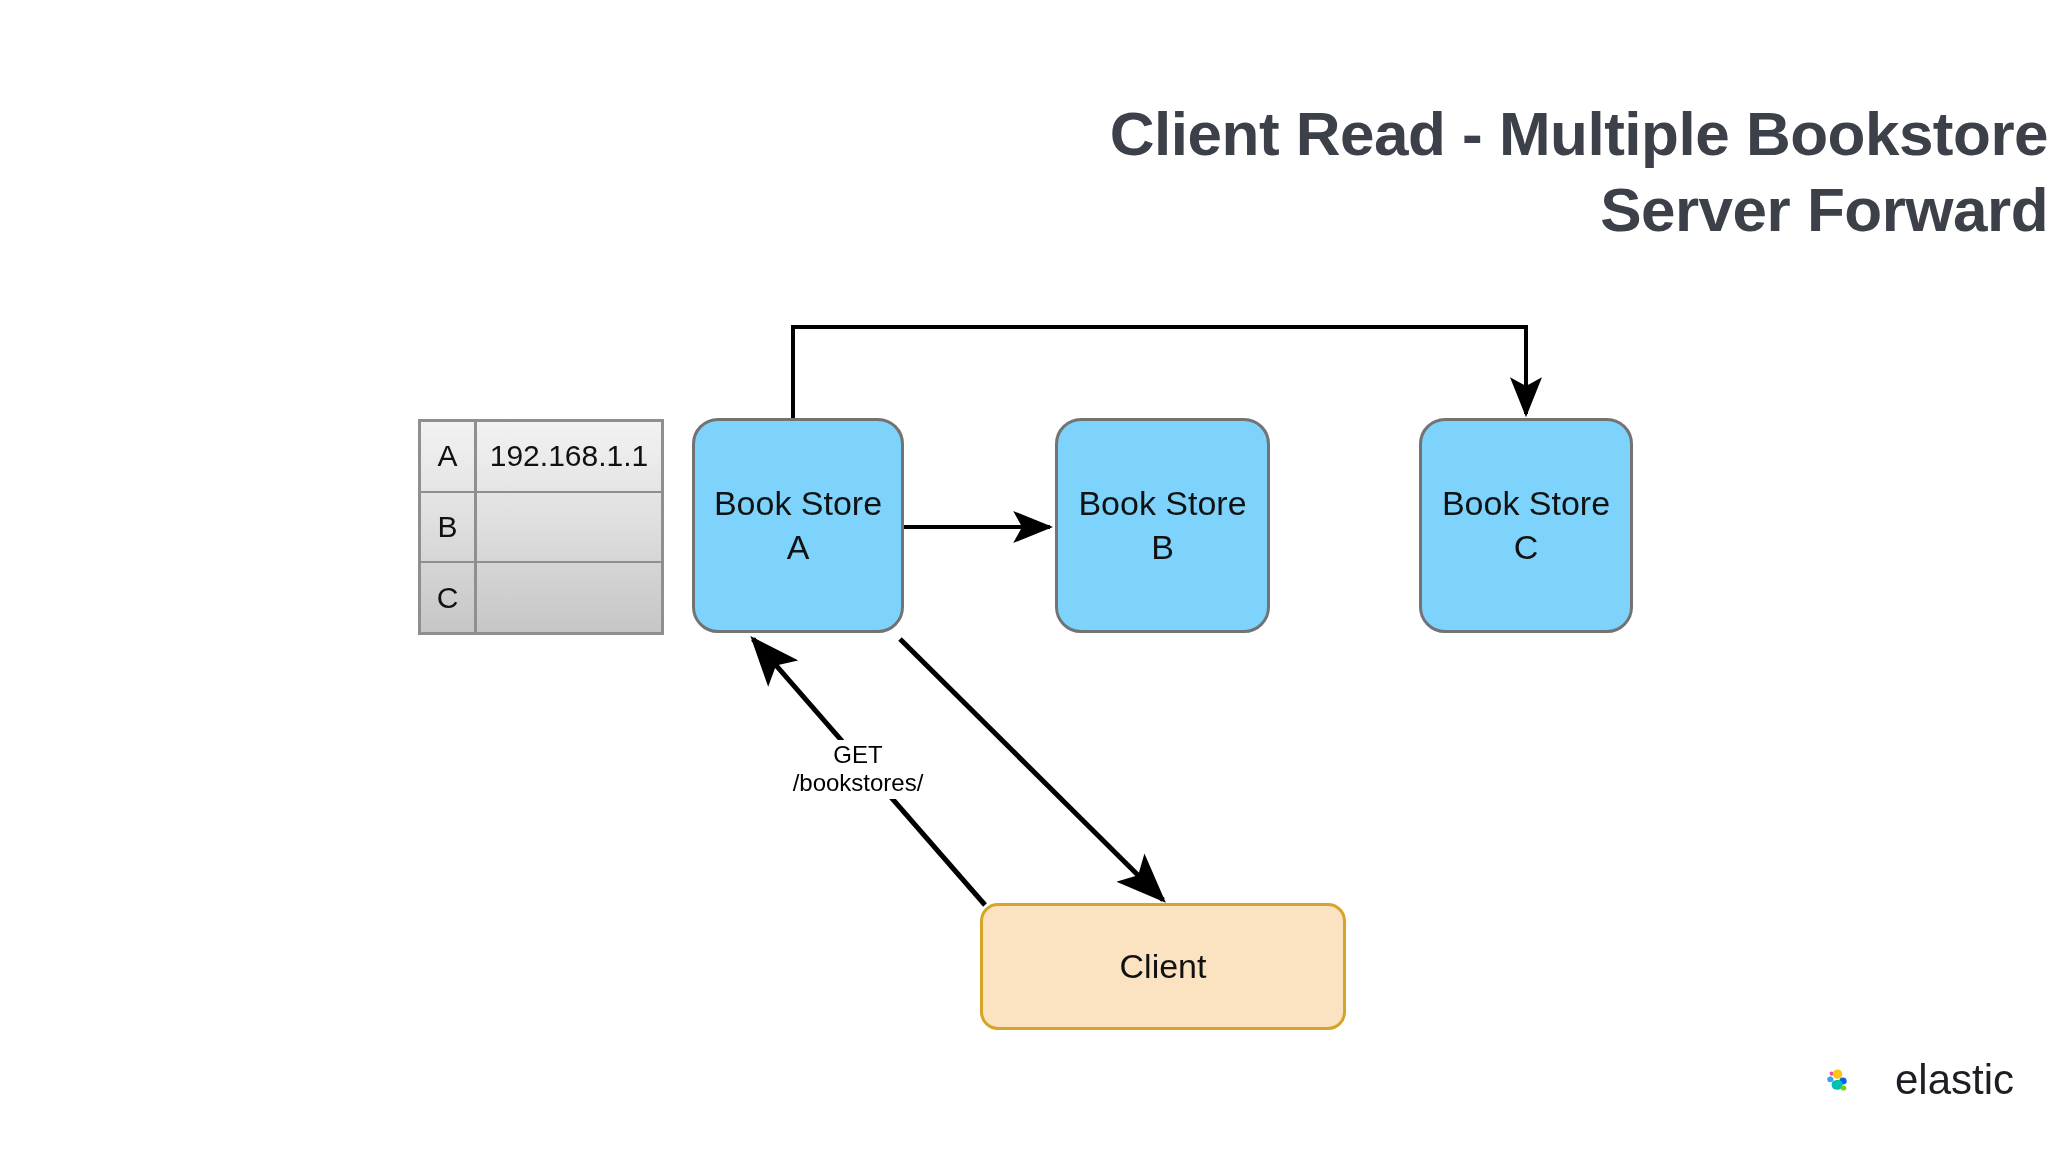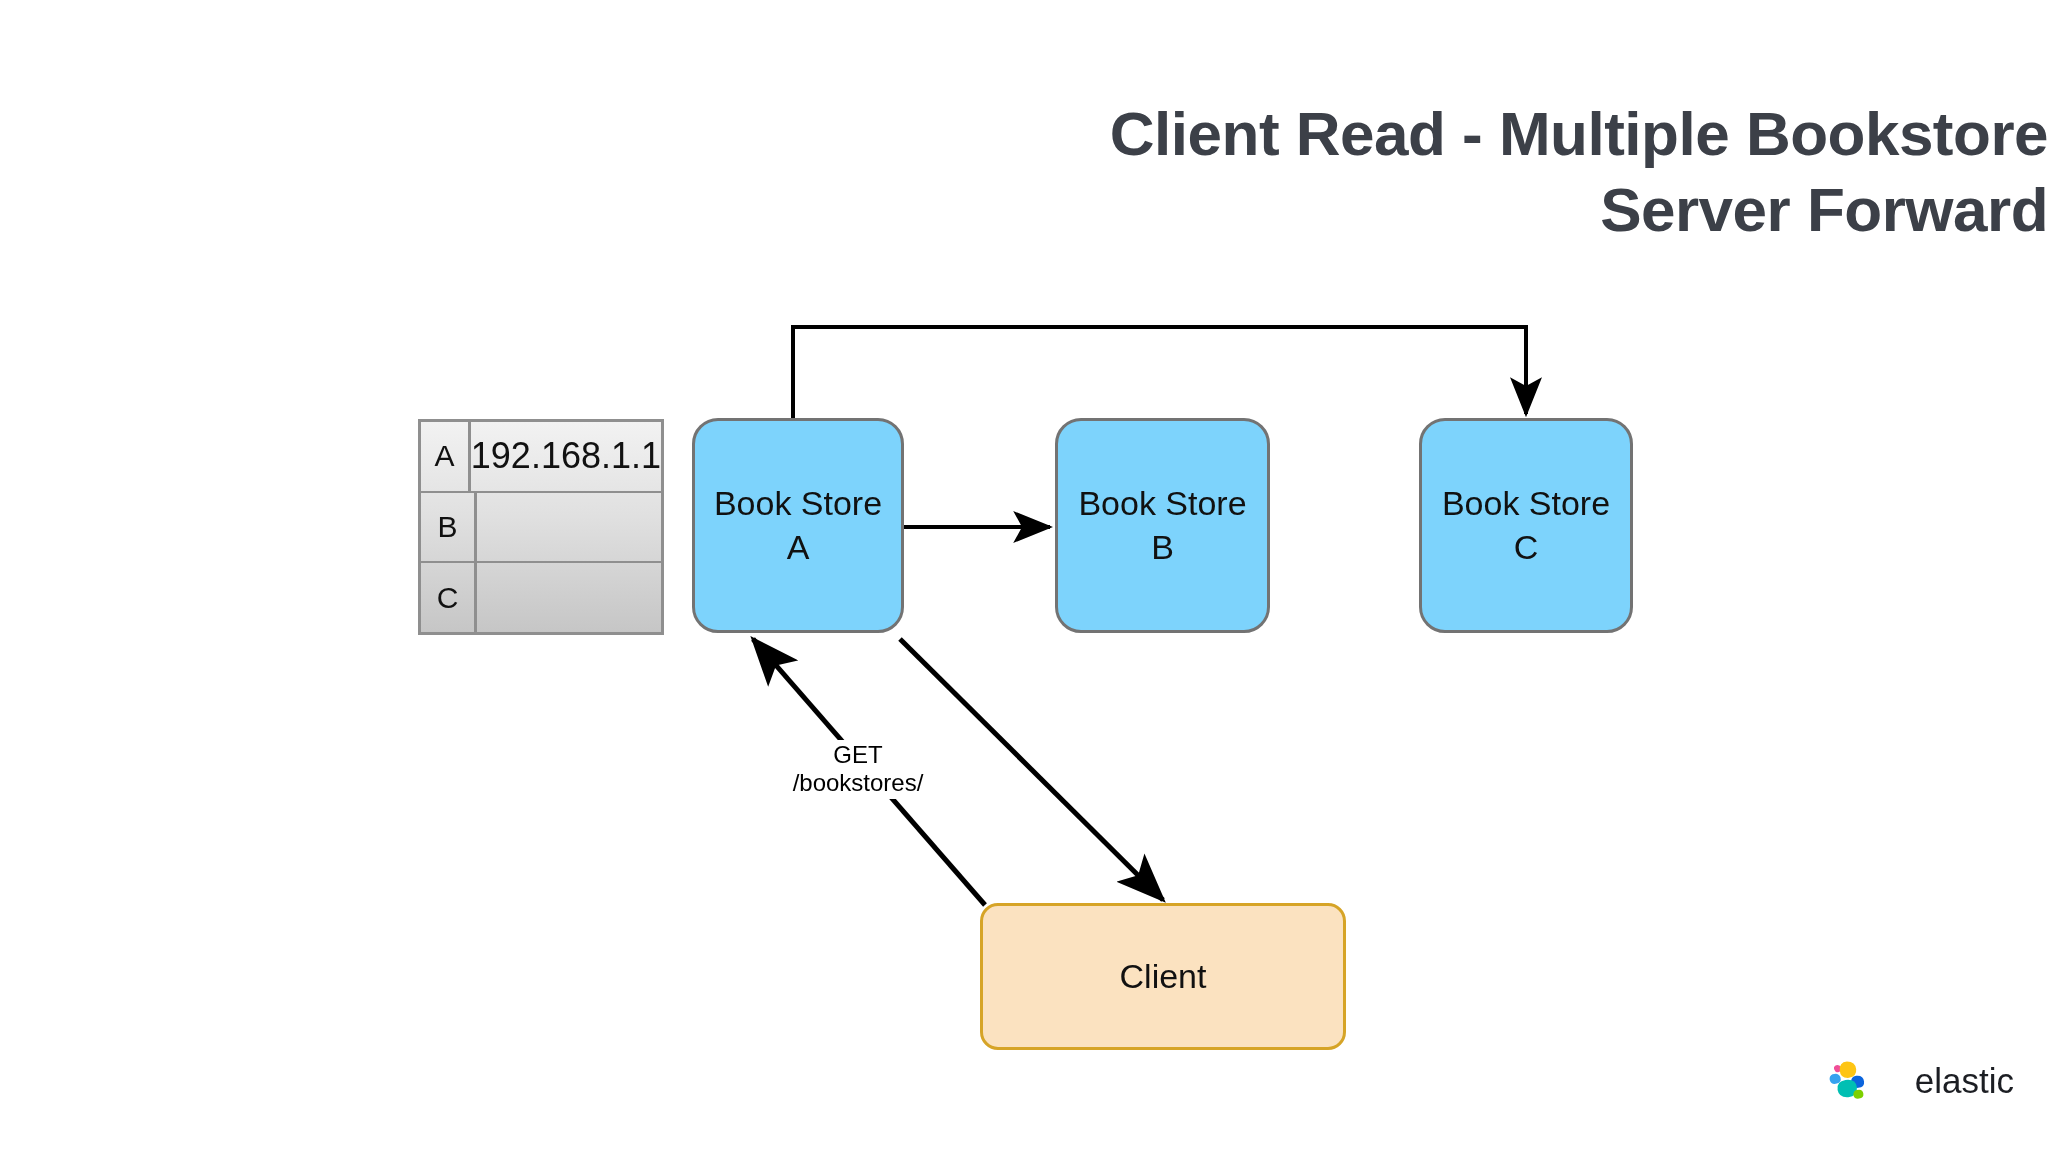--- a/index.html
+++ b/index.html
@@ -68,21 +68,21 @@
     align-items: center;
     justify-content: center;
     font-size: 30px;
     color: #111;
   }
   .tbl-val {
     flex: 1;
     display: flex;
     align-items: center;
     justify-content: center;
-    font-size: 36px;
+    font-size: 30px;
     color: #111;
   }
 
   
   .node {
     position: absolute;
     box-sizing: border-box;
     display: flex;
     align-items: center;
     justify-content: center;
@@ -98,21 +98,21 @@
     color: #111;
   }
   #node-store-a { left: 692px;  top: 418px; width: 212px; height: 215px; }
   #node-store-b { left: 1055px; top: 418px; width: 215px; height: 215px; }
   #node-store-c { left: 1419px; top: 418px; width: 214px; height: 215px; }
 
   #node-client {
     left: 980px;
     top: 903px;
     width: 366px;
-    height: 147px;
+    height: 127px;
     background: #fbe2c0;
     border: 3px solid #d6a427;
     border-radius: 18px;
     font-size: 34px;
     color: #111;
   }
 
   
   .edge-label {
     position: absolute;
@@ -133,21 +133,21 @@
     left: 1824px;
     top: 1044px;
     width: 190px;
     height: 72px;
     display: flex;
     align-items: center;
     gap: 14px;
   }
   #elastic-mark { width: 62px; height: 62px; display: block; }
   #elastic-wordmark {
-    font-size: 35px;
+    font-size: 42px;
     color: #1c1e23;
     letter-spacing: 0px;
     line-height: 1;
     margin-left: 31px;
   }
 </style>
 </head>
 <body>
 
 <div id="slide">

